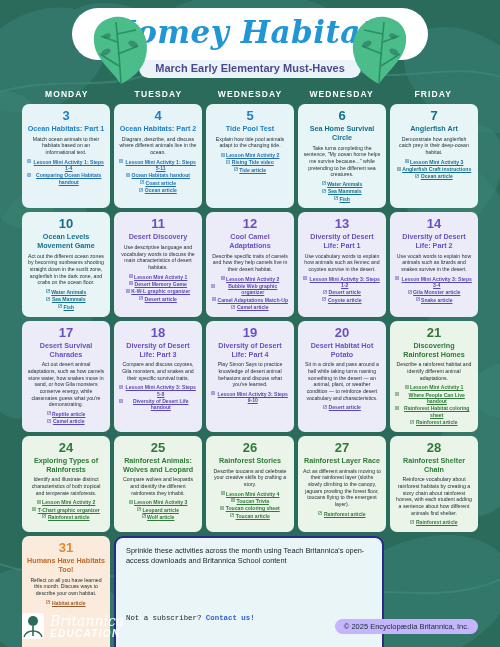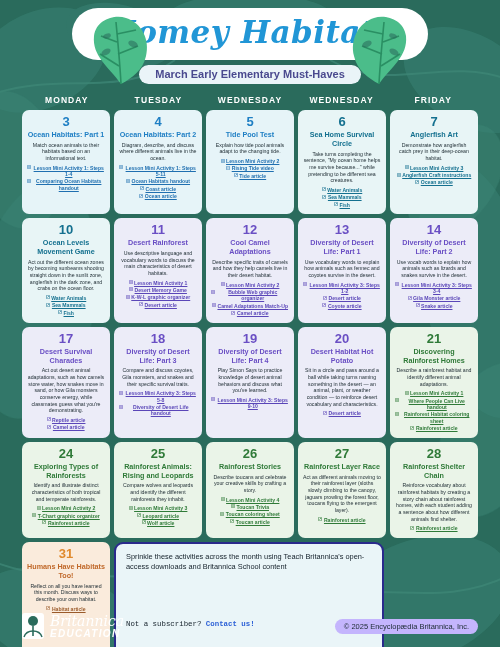--- a/index.html
+++ b/index.html
@@ -32,21 +32,21 @@
     color:#2196d6;
     letter-spacing:.5px;
     line-height:1.12;
     white-space:nowrap;
   }
   .subtitle-plate {
     display:inline-block;
     background:#eaf4f8;
     border-radius:12px;
     padding:3px 16px 4px;
-    margin-top:9px;
+    margin-top:3px;
   }
   .subtitle-text { font-size:11px; color:#4a4a8f; font-weight:600; white-space:nowrap; }
 
   .leaf-left, .leaf-right { position:absolute; top:14px; z-index:1; }
   .leaf-left { left:88px; }
   .leaf-right { right:88px; }
 
   
   .weekdays {
     position:relative; z-index:2;
@@ -410,21 +410,21 @@
           <svg class="lico" viewBox="0 0 10 10">
             <rect x="1" y="0.5" width="8" height="9" rx="1" fill="none" stroke="currentColor" stroke-width="1.4"></rect>
             <path d="M3 7 L7 3 M7 3 L5 3 M7 3 L7 5" stroke="currentColor" stroke-width="1.1" fill="none"></path>
           </svg>
           <span>Fish</span>
         </a>
       </div>
     </div>
     <div class="cell desert">
       <div class="daynum">11</div>
-      <div class="cell-title">Desert Rainforest</div>
+      <div class="cell-title">Desert Discovery</div>
       <div class="cell-desc">Use descriptive language and vocabulary words to discuss the main characteristics of desert habitats.</div>
       <div class="links">
         <a class="link-row" href="#">
           <svg class="lico" viewBox="0 0 10 10">
             <rect x="1" y="0.5" width="8" height="9" rx="1" fill="none" stroke="currentColor" stroke-width="1.4"></rect>
             <line x1="2.6" x2="7.4" y1="3" y2="3" stroke="currentColor" stroke-width="1"></line>
             <line x1="2.6" x2="7.4" y1="5" y2="5" stroke="currentColor" stroke-width="1"></line>
             <line x1="2.6" x2="7.4" y1="7" y2="7" stroke="currentColor" stroke-width="1"></line>
           </svg>
           <span>Lesson Mini Activity 1</span>
@@ -701,21 +701,21 @@
           <svg class="lico" viewBox="0 0 10 10">
             <rect x="1" y="0.5" width="8" height="9" rx="1" fill="none" stroke="currentColor" stroke-width="1.4"></rect>
             <path d="M3 7 L7 3 M7 3 L5 3 M7 3 L7 5" stroke="currentColor" stroke-width="1.1" fill="none"></path>
           </svg>
           <span>Rainforest article</span>
         </a>
       </div>
     </div>
     <div class="cell forest">
       <div class="daynum">25</div>
-      <div class="cell-title">Rainforest Animals: Rising and Leopards</div>
+      <div class="cell-title">Rainforest Animals: Wolves and Leopard</div>
       <div class="cell-desc">Compare wolves and leopards and identify the different rainforests they inhabit.</div>
       <div class="links">
         <a class="link-row" href="#">
           <svg class="lico" viewBox="0 0 10 10">
             <rect x="1" y="0.5" width="8" height="9" rx="1" fill="none" stroke="currentColor" stroke-width="1.4"></rect>
             <line x1="2.6" x2="7.4" y1="3" y2="3" stroke="currentColor" stroke-width="1"></line>
             <line x1="2.6" x2="7.4" y1="5" y2="5" stroke="currentColor" stroke-width="1"></line>
             <line x1="2.6" x2="7.4" y1="7" y2="7" stroke="currentColor" stroke-width="1"></line>
           </svg>
           <span>Lesson Mini Activity 3</span>

